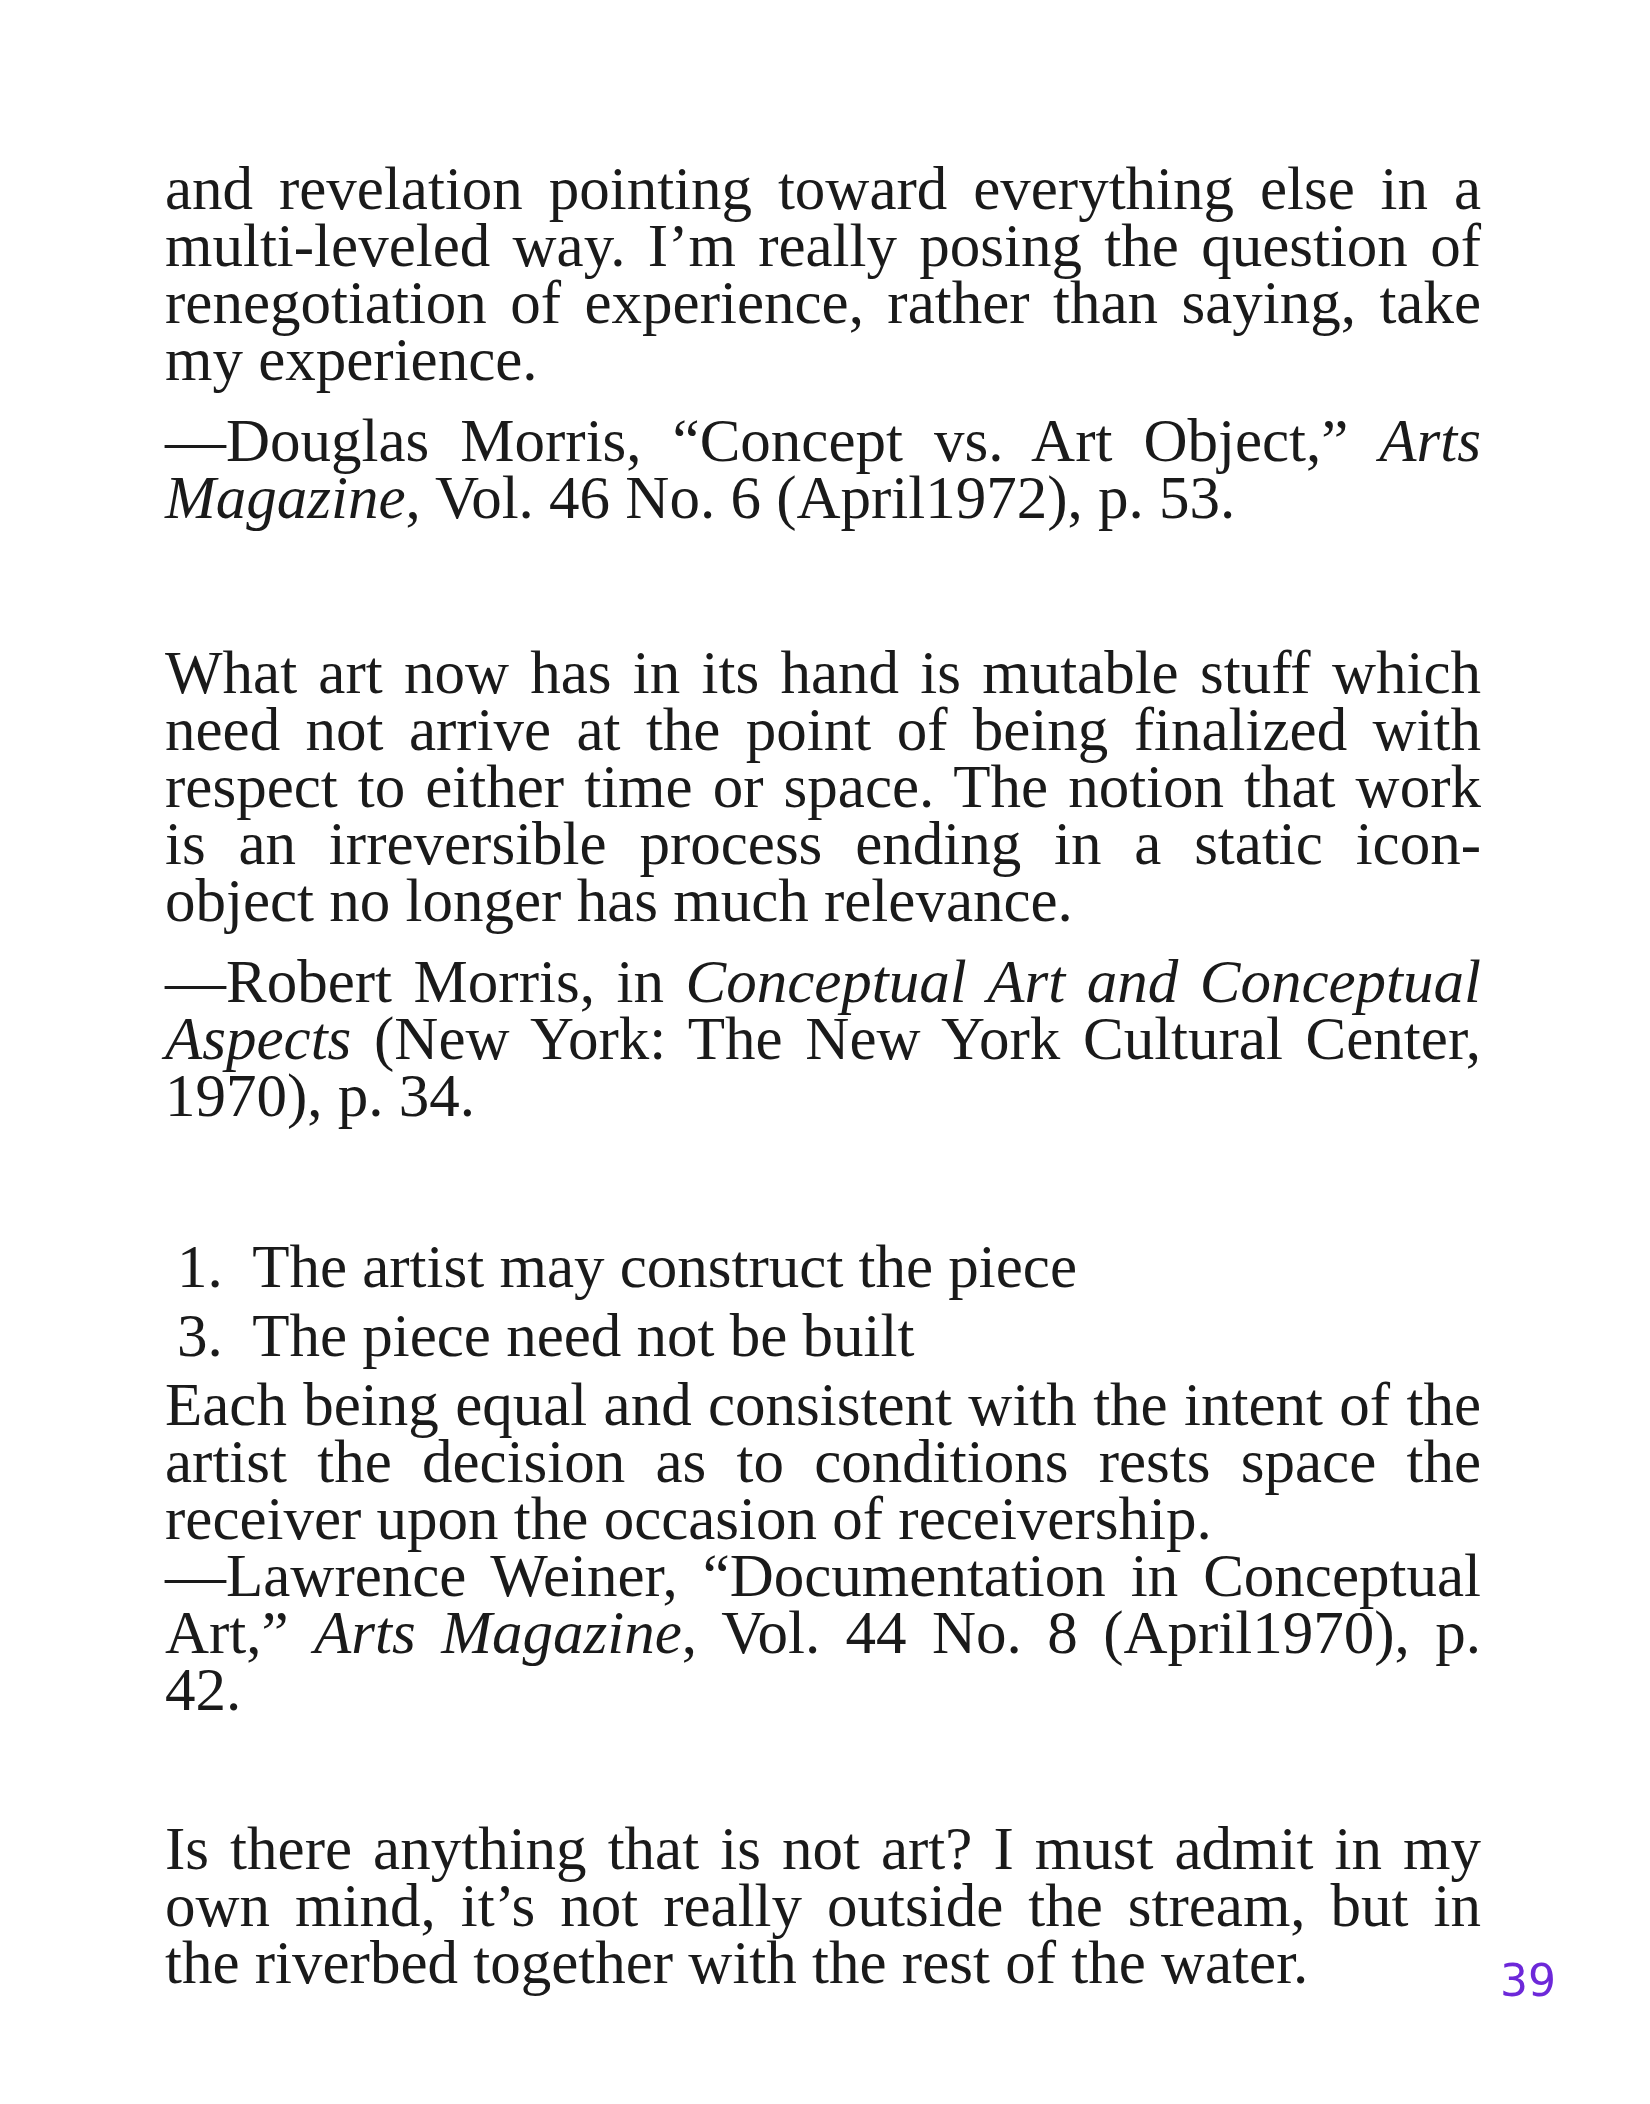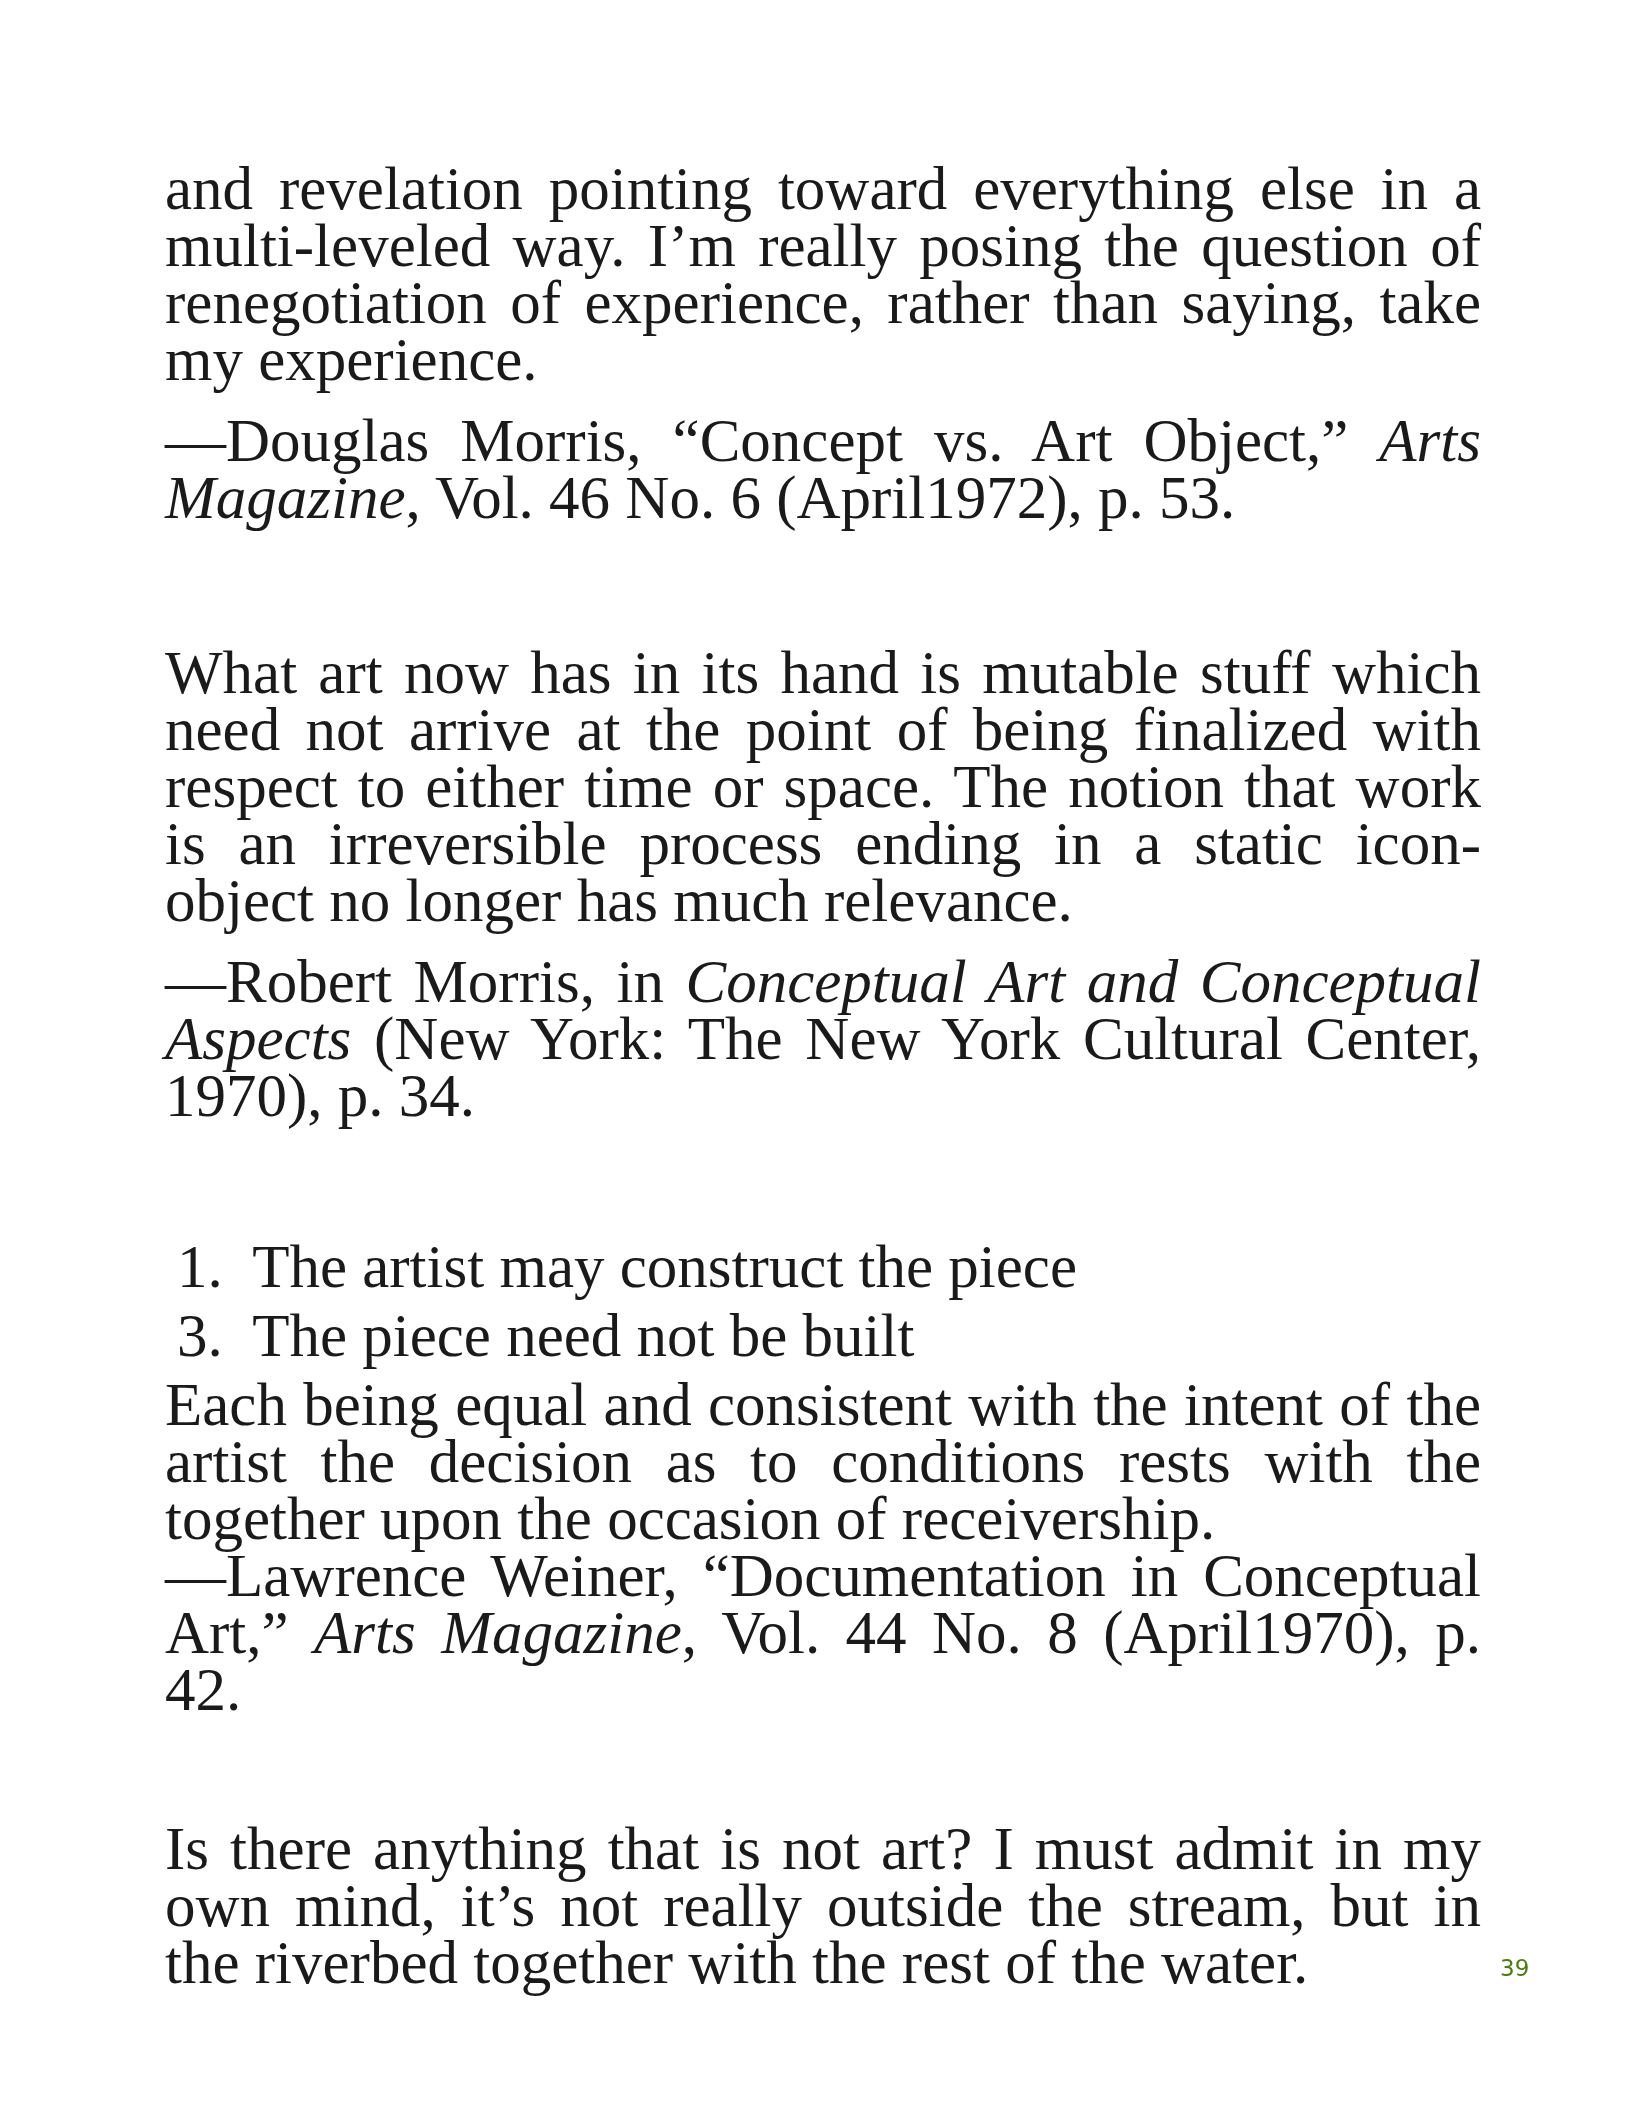--- a/index.html
+++ b/index.html
@@ -9,21 +9,21 @@
     font-family: "Liberation Serif", "DejaVu Serif", serif;
     font-size: 61px; line-height: 57px; color: #1a1a1a;
   }
   .p { margin: 0; text-align: justify; text-align-last: left; }
   .gap-s { height: 24px; }
   .gap-l { height: 118px; }
   .gap-m { height: 102px; }
   .list-item { margin: 12px; font-family: Liberation Serif, serif; }
   .page-number {
     position: absolute; left: 1500px; top: 1955px;
-    font-family: "DejaVu Sans", sans-serif; font-size: 23px; color: #4d7c0f;
+    font-family: "DejaVu Sans", sans-serif; font-size: 44px; color: #6d28d9;
   }
 </style>
 </head>
 <body>
 
 <div class="page">
 
   <p class="p">and revelation pointing toward everything else in a multi-leveled way. I’m really posing the question of renegotiation of experience, rather than saying, take my experience.</p>
   <div class="gap-s"></div>
   <p class="p"><span>—Douglas Morris, “Concept vs. Art Object,” </span><i>Arts Magazine</i><span>, Vol. 46 No. 6 (April1972), p. 53.</span></p>
@@ -33,21 +33,21 @@
   <p class="p">What art now has in its hand is mutable stuff which need not arrive at the point of being finalized with respect to either time or space. The notion that work is an irreversible process ending in a static icon-object no longer has much relevance.</p>
   <div class="gap-s"></div>
   <p class="p"><span>—Robert Morris, in </span><i>Conceptual Art and Conceptual Aspects</i><span> (New York: The New York Cultural Center, 1970), p. 34.</span></p>
 
   <div class="gap-m"></div>
 
   <div>
     <p class="list-item" style="white-space:pre;">1.  The artist may construct the piece</p>
     <p class="list-item" style="white-space:pre;">3.  The piece need not be built</p>
   </div>
-  <p class="p">Each being equal and consistent with the intent of the artist the decision as to conditions rests with the together upon the occasion of receivership.</p>
+  <p class="p">Each being equal and consistent with the intent of the artist the decision as to conditions rests space the receiver upon the occasion of receivership.</p>
   <p class="p"><span>—Lawrence Weiner, “Documentation in Conceptual Art,” </span><i>Arts Magazine</i><span>, Vol. 44 No. 8 (April1970), p. 42.</span></p>
 
   <div class="gap-m"></div>
 
   <p class="p">Is there anything that is not art? I must admit in my own mind, it’s not really outside the stream, but in the riverbed together with the rest of the water.</p>
   <div class="gap-s"></div>
 
 </div>
 
 <div class="page-number">39</div>

